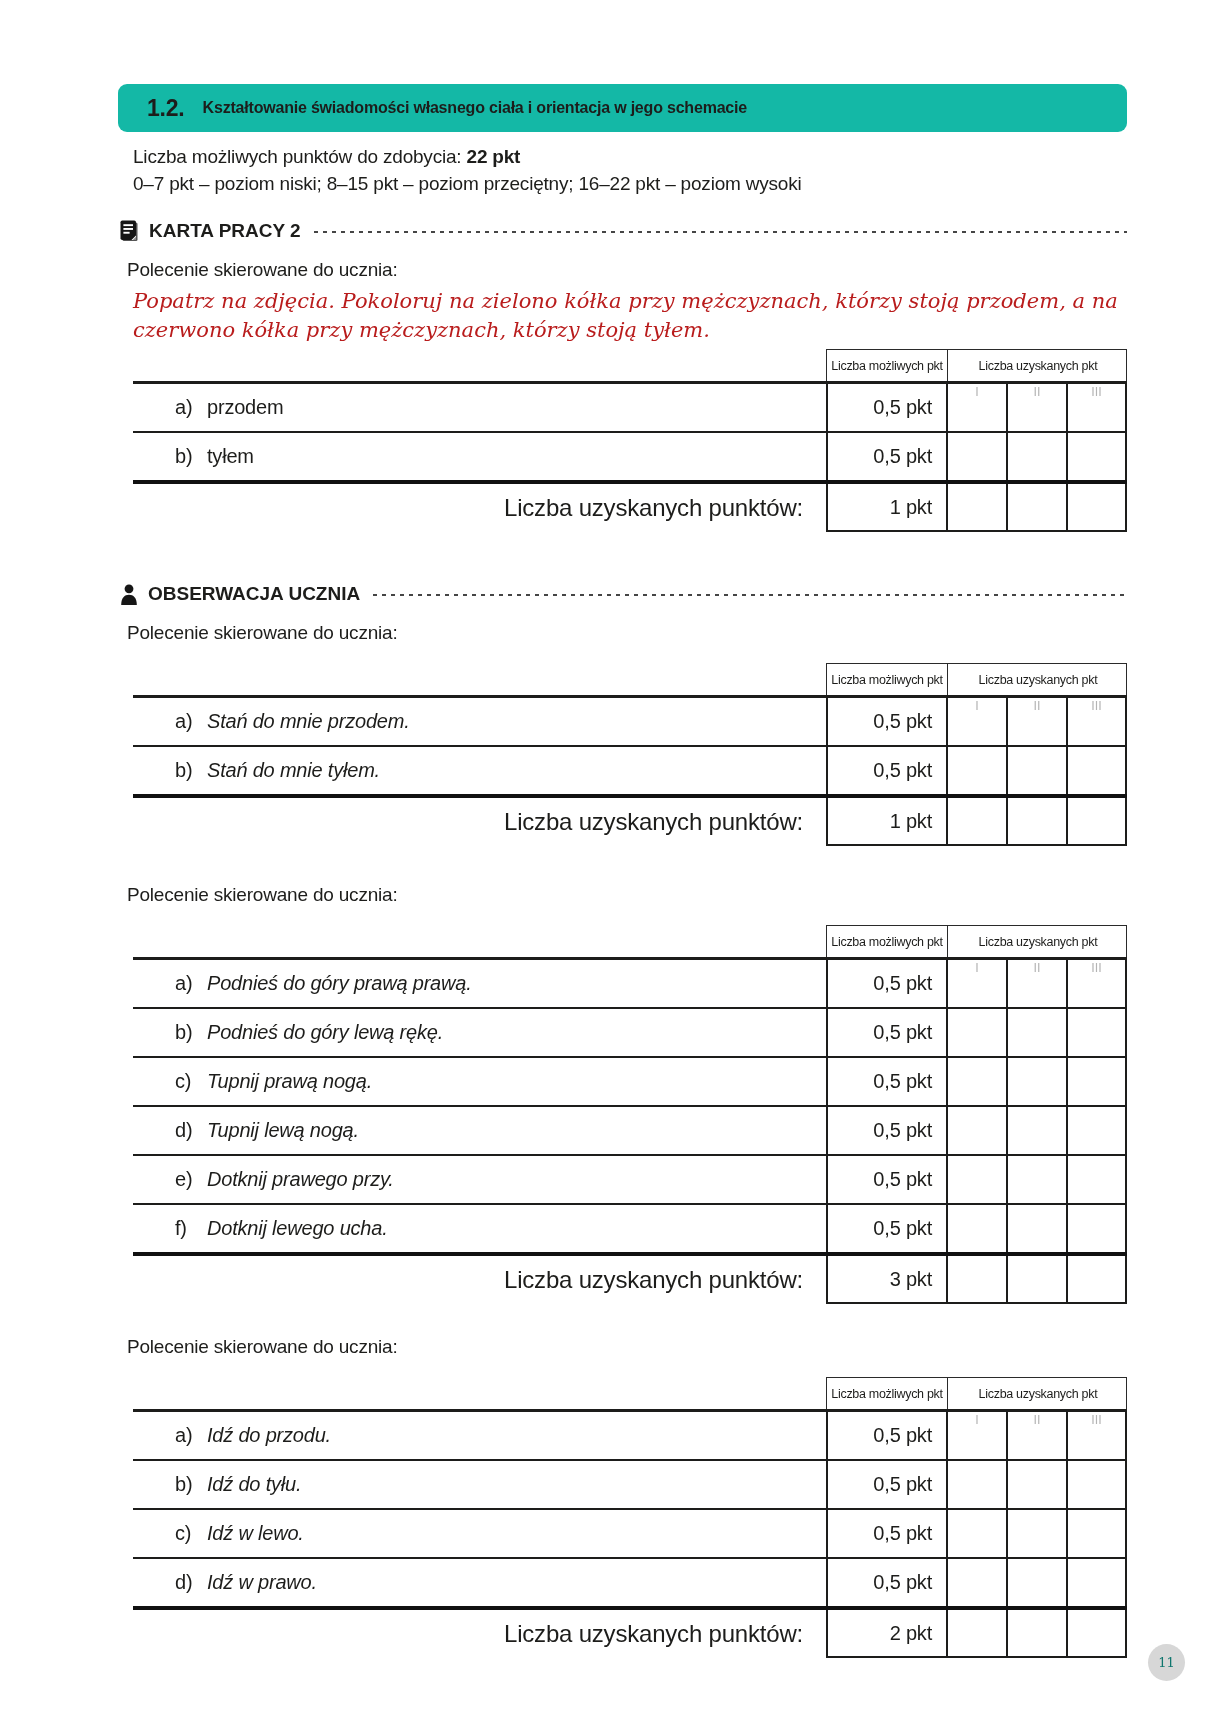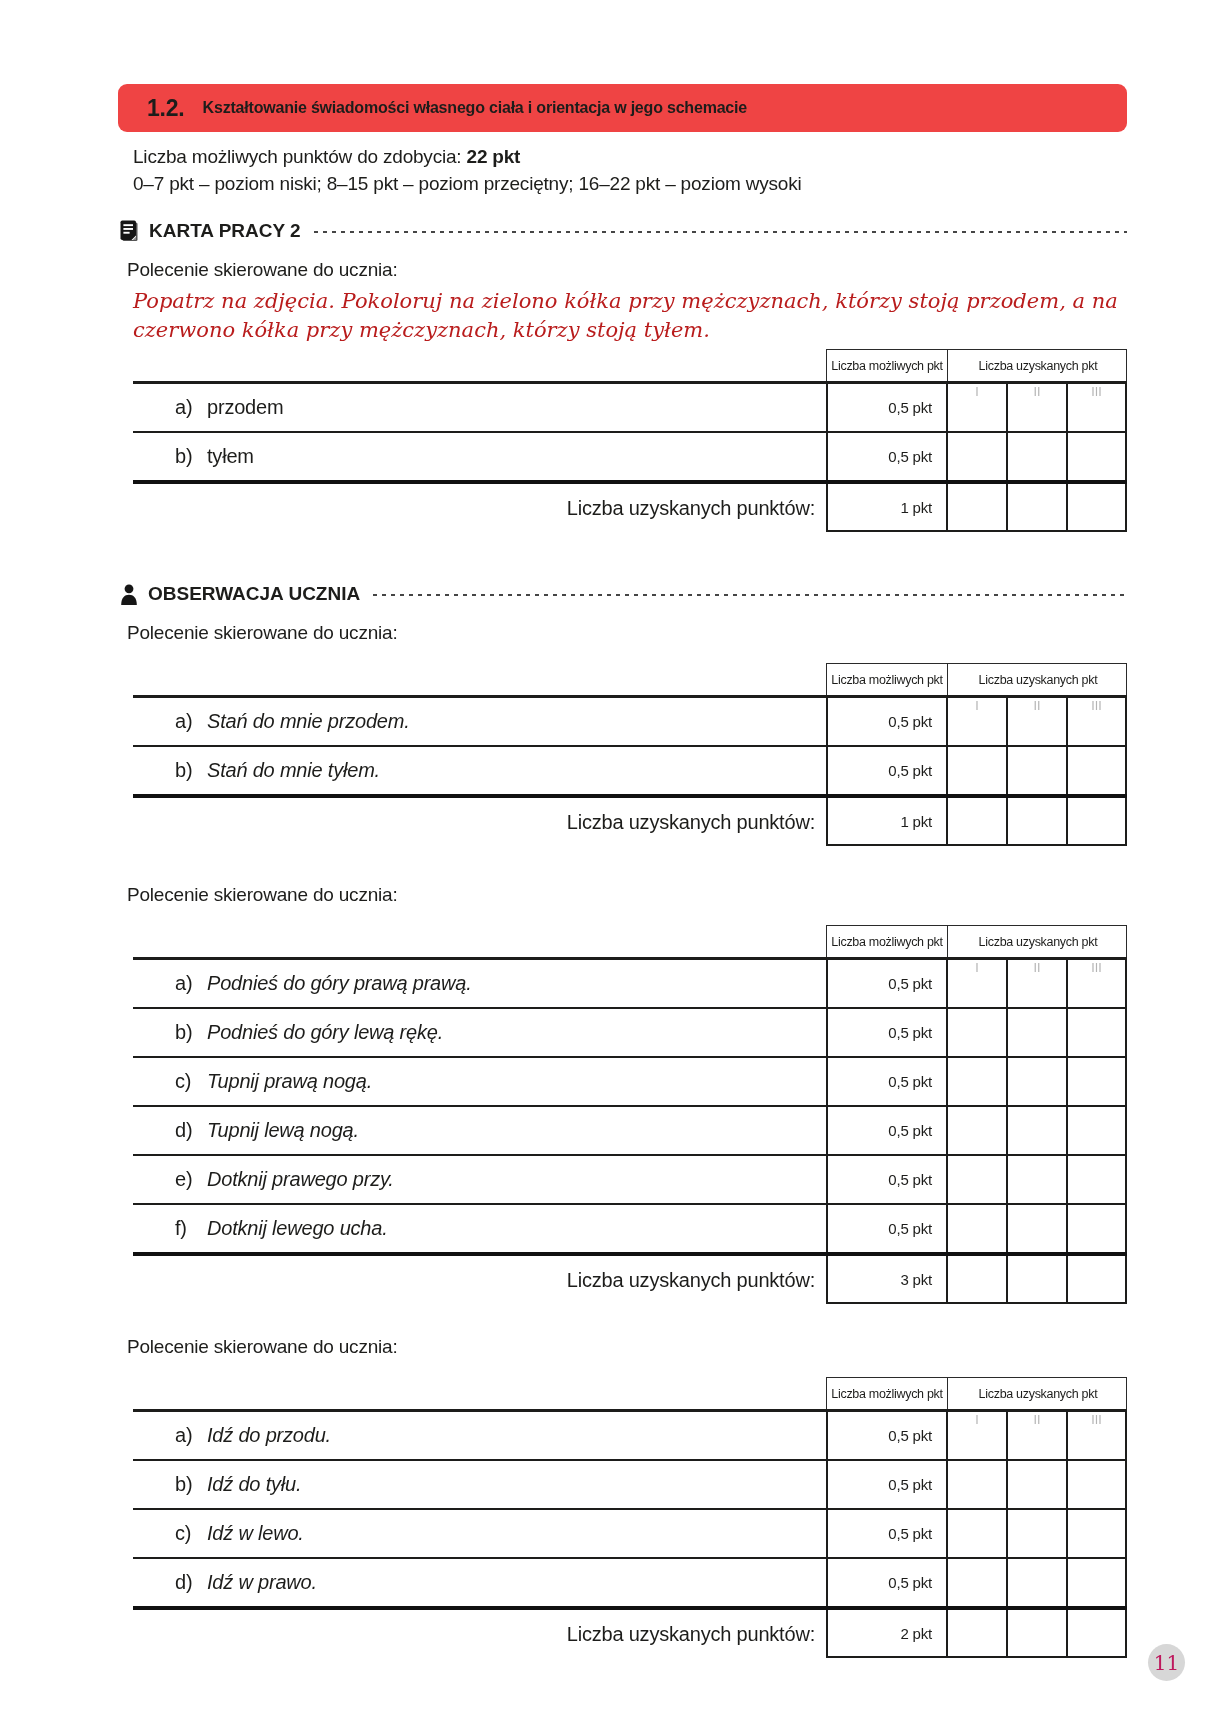--- a/index.html
+++ b/index.html
@@ -3,21 +3,21 @@
 <meta charset="utf-8">
 <style>
   html,body{margin:0;padding:0;background:#fff;}
   .page{
     position:relative;width:1211px;height:1730px;background:#fff;overflow:hidden;
     font-family:"Liberation Sans",sans-serif;color:#1d1d1b;box-sizing:border-box;
     padding:84px 84px 0 120px;letter-spacing:-0.2px;
   }
   
   .title-band{
-    margin-left:-2px;width:1009px;height:48px;background:#ef4444;border-radius:9px;
+    margin-left:-2px;width:1009px;height:48px;background:#14b8a6;border-radius:9px;
     display:flex;align-items:center;box-sizing:border-box;padding-left:29px;
   }
   .title-band .num{font-size:23px;font-weight:700;margin-right:18px;}
   .title-band .ttl{font-size:16px;font-weight:700;letter-spacing:-0.2px;}
   .meta1{margin:12px 0 0 13px;font-size:19px;line-height:26px;}
   .meta1 b{font-weight:700;}
   .meta2{margin:1px 0 0 13px;font-size:19px;line-height:26px;}
   
   .sec-head{display:flex;align-items:center;height:24px;}
   .sec-head.karta{margin-top:22px;align-items:center;}
@@ -45,37 +45,37 @@
   }
   .t-headbox .hcell{display:flex;align-items:center;justify-content:center;
     font-size:12.5px;letter-spacing:-0.3px;white-space:nowrap;}
   .t-headbox .hcell.obt{border-left:1.6px solid #2a2a2a;}
   .t-row.data{border-top:2px solid #1d1d1b;}
   .t-row.data.first{border-top:3px solid #1d1d1b;}
   .t-row.total{height:48px;border-top:4px solid #111;}
   .c-item{display:flex;align-items:center;box-sizing:border-box;padding-left:42px;font-size:20px;}
   .c-item .letter{width:32px;flex:0 0 auto;font-style:normal;}
   .italic-items .c-item .txt{font-style:italic;}
-  .c-item.totlbl{justify-content:flex-end;padding-right:11px;font-size:20px;}
+  .c-item.totlbl{justify-content:flex-end;padding-right:23px;font-size:24px;}
   .c-pts{
     display:flex;align-items:center;justify-content:flex-end;box-sizing:border-box;
-    padding-right:14px;font-size:15px;border-left:2px solid #1d1d1b;
+    padding-right:14px;font-size:20px;border-left:2px solid #1d1d1b;
   }
   .c-att{position:relative;border-left:2px solid #1d1d1b;box-sizing:border-box;}
   .c-att.last{border-right:2px solid #1d1d1b;}
   .t-row.total .c-pts,.t-row.total .c-att{border-bottom:2.5px solid #1d1d1b;padding-left:35px;}
   .mark{
     position:absolute;top:1px;left:0;right:0;text-align:center;
     color:#b4b4b4;font-size:12.5px;letter-spacing:0;
   }
   
   .pagenum{
     position:absolute;left:1148px;top:1644px;width:37px;height:37px;border-radius:50%;
     background:#d7d7d7;display:flex;align-items:center;justify-content:center;
-    font-family:"DejaVu Serif",serif;font-size:20px;color:#be185d;letter-spacing:0;
+    font-family:"DejaVu Serif",serif;font-size:13px;color:#0f766e;letter-spacing:0;
   }
 </style>
 </head>
 <body>
 
 <div class="page">
 
   <div class="title-band">
     <span class="num">1.2.</span>
     <span class="ttl">Kształtowanie świadomości własnego ciała i orientacja w jego schemacie</span>

